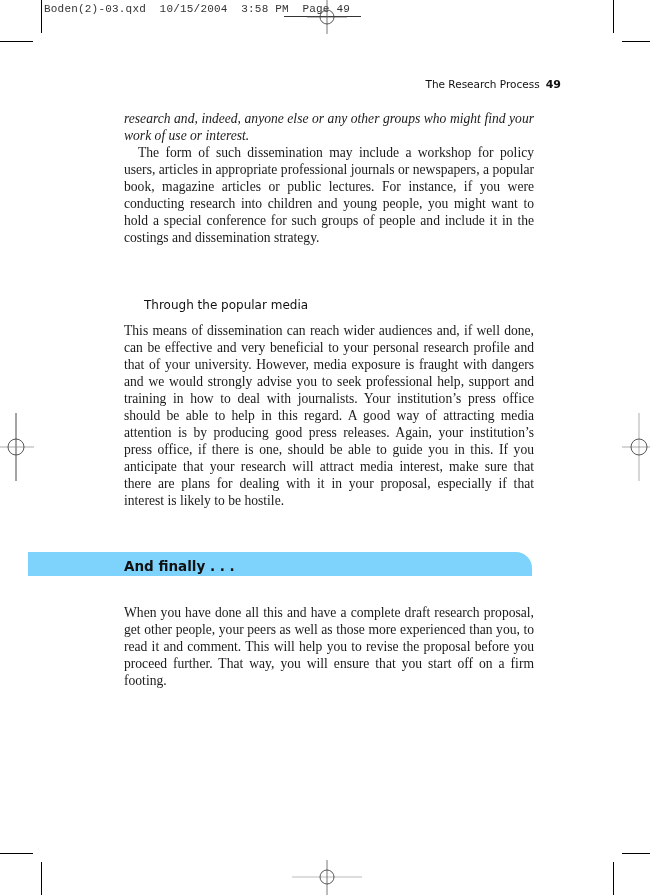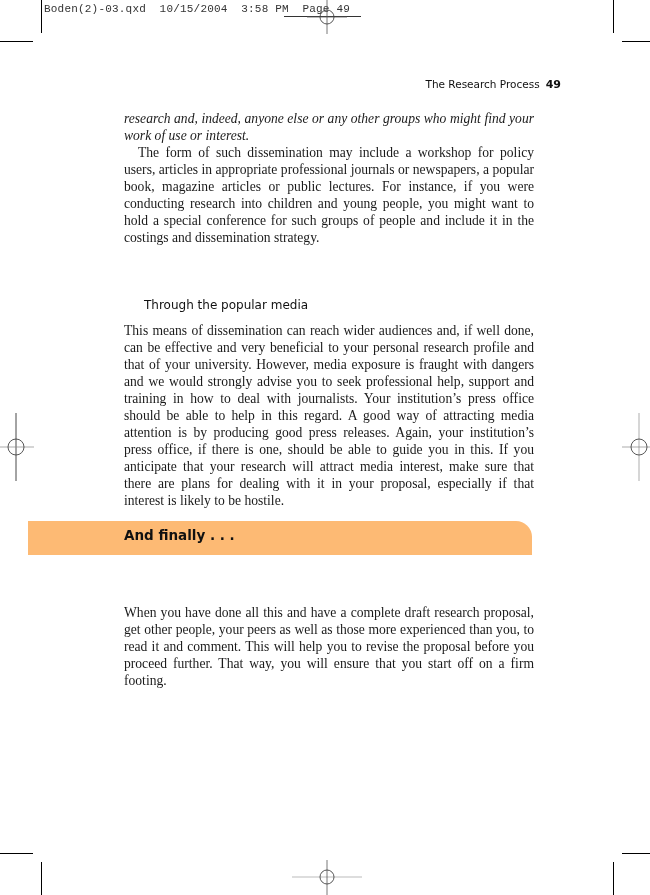--- a/index.html
+++ b/index.html
@@ -24,22 +24,22 @@
     font-size: 13.6px; line-height: 17px; color: #1a1a1a;
     text-align: justify; margin: 0;
   }
   .text.indent { text-indent: 14px; }
   .subhead {
     position: absolute; left: 132px; top: 286px;
     font-family: "DejaVu Sans", sans-serif; font-size: 12px; color: #111;
     margin: 12px; font-weight: normal;
   }
   .banner {
-    position: absolute; left: 28px; top: 521px; width: 504px; height: 34px;
-    background: #fdba74; border-top-right-radius: 16px;
+    position: absolute; left: 28px; top: 552px; width: 504px; height: 24px;
+    background: #7dd3fc; border-top-right-radius: 16px;
   }
   .banner h2 {
     position: absolute; left: 96px; top: 6px; margin: 0;
     font-family: "DejaVu Sans", sans-serif; font-size: 13.5px; font-weight: bold; color: #111;
   }
 </style>
 </head>
 <body>
 
 <div class="slug">Boden(2)-03.qxd  10/15/2004  3:58 PM  Page 49</div>

